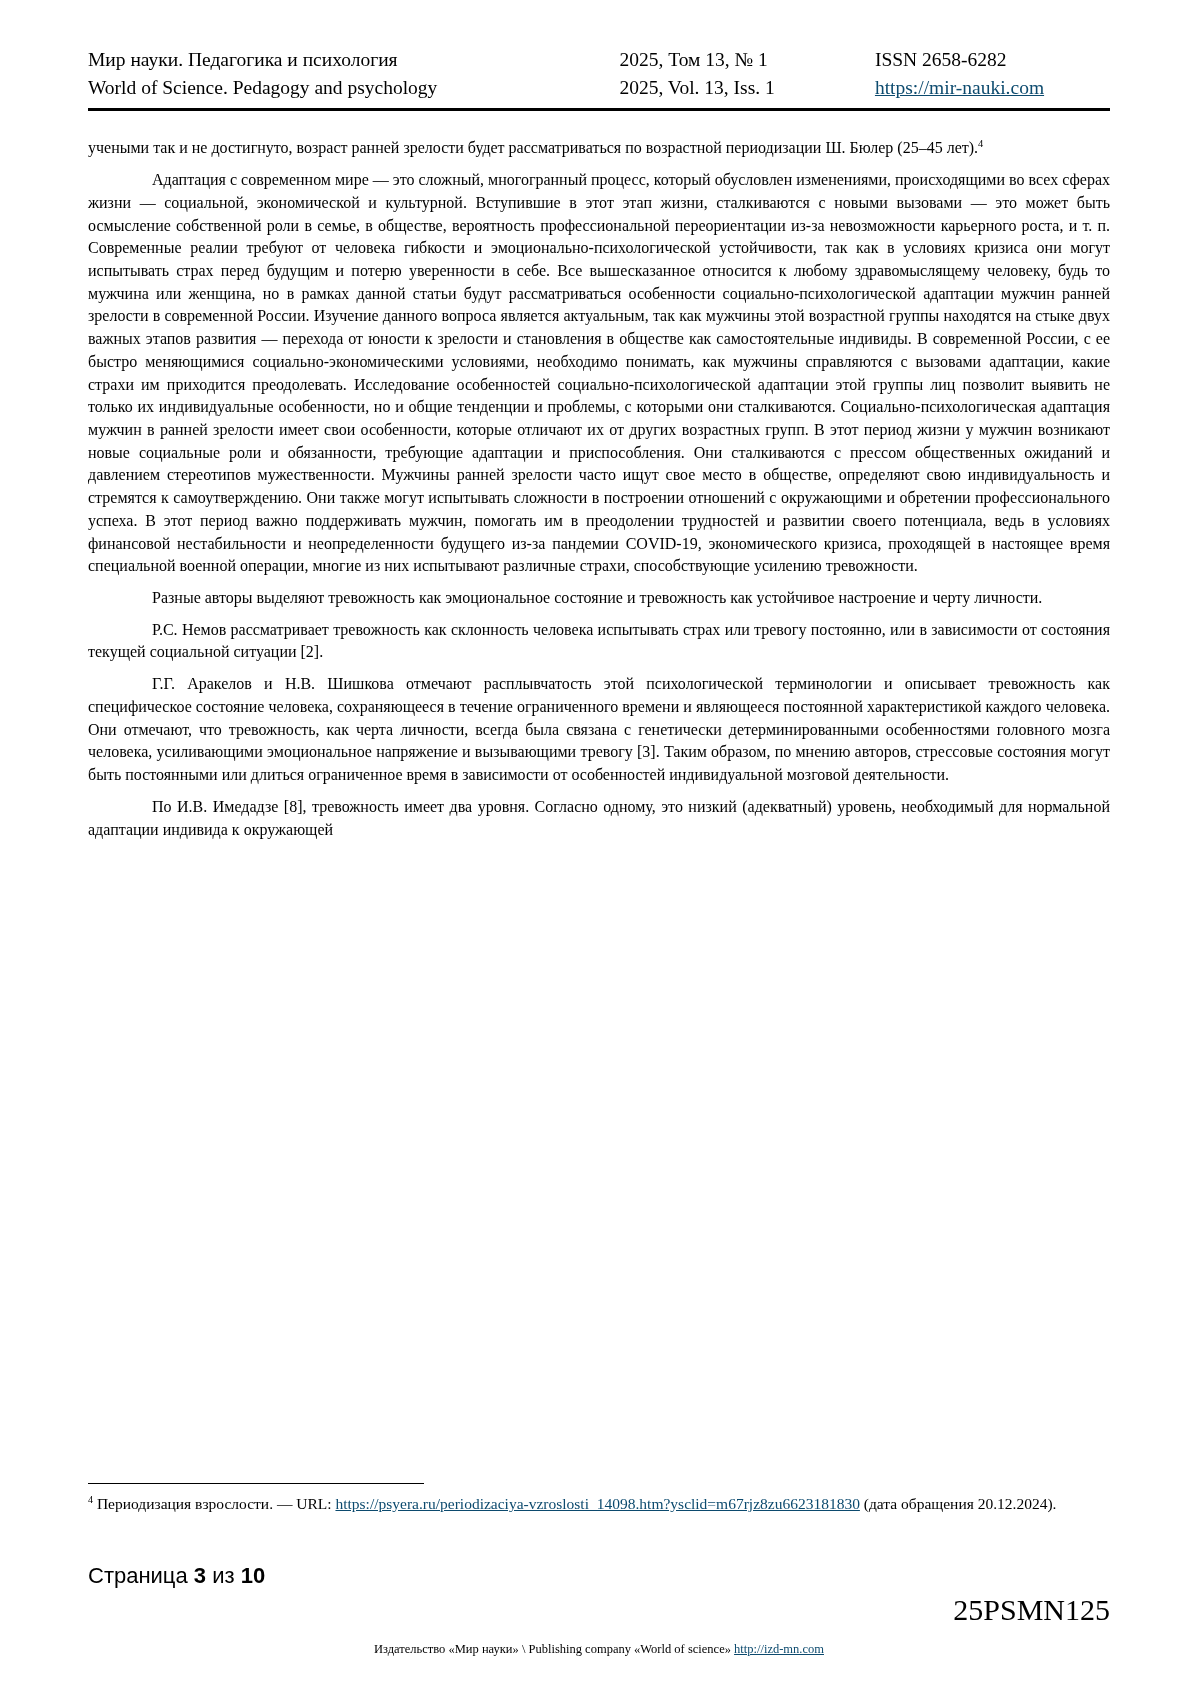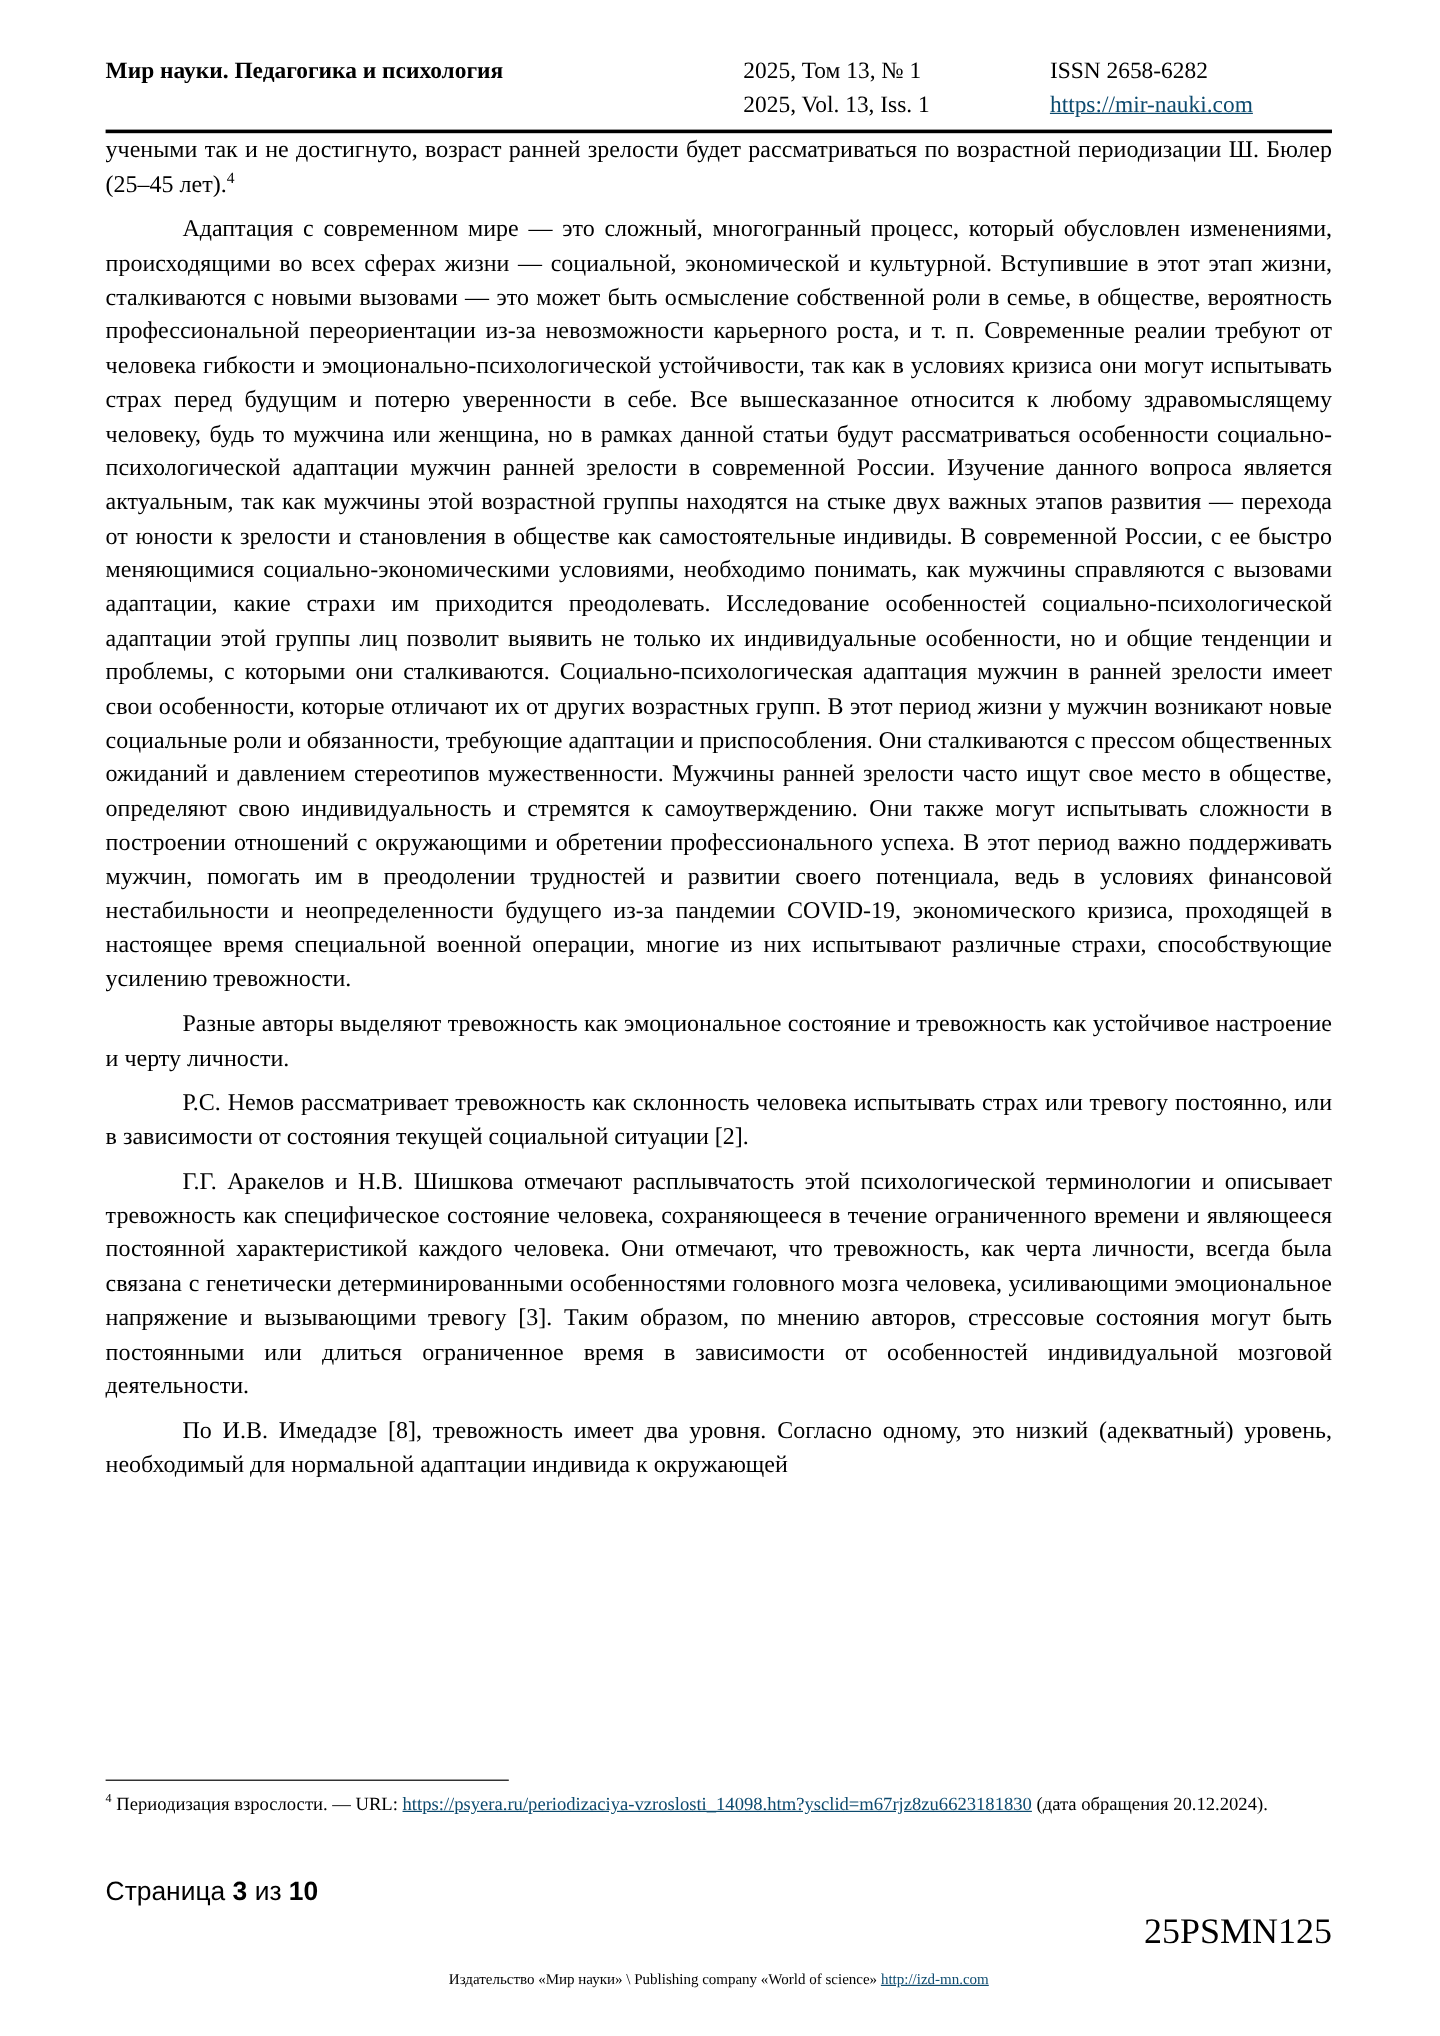--- a/index.html
+++ b/index.html
@@ -9,29 +9,29 @@
     position:relative;
     width:1200px; height:1697px;
     margin:0 auto;
     background:#fff;
     overflow:hidden;
   }
   .content { padding:46px 90px 0 88px; }
 
   
   .hdr { display:flex; font-size:19.5px; line-height:1.42; }
-  .hdr .col-left { width:52%; font-weight:bold; }
+  .hdr .col-left { width:52%; font-weight:normal; }
   .hdr .col-mid  { width:25%; }
   .hdr .col-right{ width:23%; }
   .hdr-rule { border:none; border-top:3px solid #000; margin-top:7px; }
 
   a.link { color:#0c4a6e; text-decoration:underline; cursor:pointer; word-break:break-all; }
 
   
-  .body-text { font-size:20px; line-height:1.42; text-align:justify; }
+  .body-text { margin-top:26px; font-size:16px; line-height:1.42; text-align:justify; }
   .body-text p { margin-bottom:9px; text-indent:64px; }
   .body-text p.noindent { text-indent:0; }
   sup { font-size:0.65em; vertical-align:super; line-height:0; }
 
   
   .bottom { position:absolute; left:88px; right:90px; bottom:16px; }
   .footnote-sep { width:336px; border-top:1.5px solid #000; margin-bottom:8px; }
   .footnote { font-size:15.5px; line-height:1.5; text-align:left; }
   .page-num { margin-top:48px; font-family:"Liberation Sans", sans-serif; font-size:22px; }
   .article-code { text-align:right; font-size:30px; margin-top:4px; line-height:1.1; }
@@ -39,20 +39,21 @@
 </style>
 </head>
 <body>
 
 <div class="page">
   <div class="content">
 
     <header class="hdr">
       <div class="col-left">
         <div>Мир науки. Педагогика и психология</div>
+        <div>World of Science. Pedagogy and psychology</div>
       </div>
       <div class="col-mid">
         <div>2025, Том 13, № 1</div>
         <div>2025, Vol. 13, Iss. 1</div>
       </div>
       <div class="col-right">
         <div>ISSN 2658-6282</div>
         <div><a class="link">https://mir-nauki.com</a></div>
       </div>
     </header>

